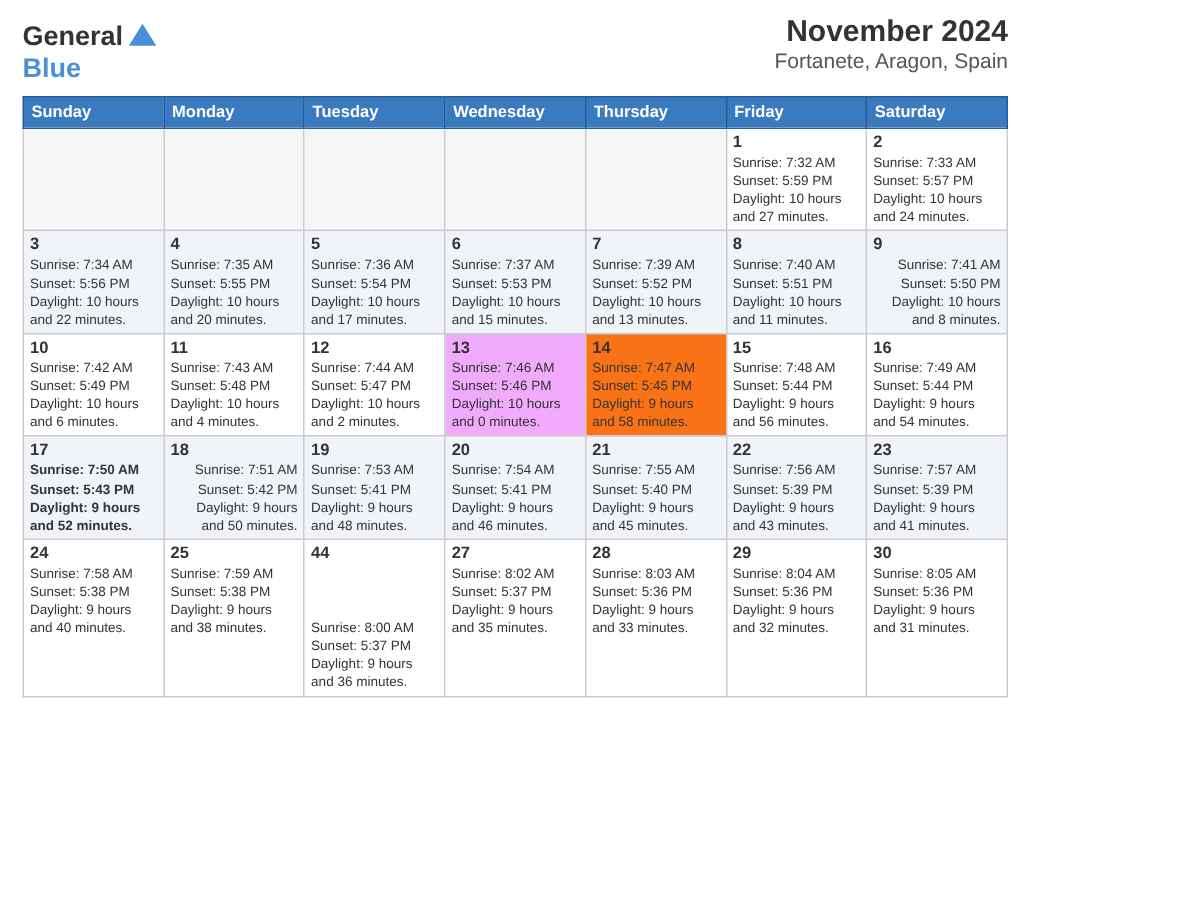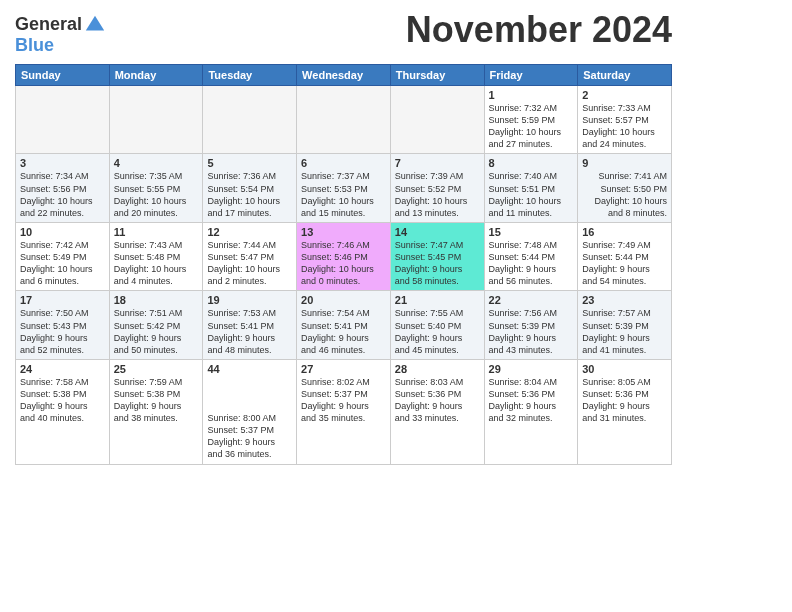--- a/index.html
+++ b/index.html
@@ -34,21 +34,21 @@
     }
     .logo-icon {
       width: 22px;
       height: 22px;
       margin-left: 2px;
     }
     .title-block {
       text-align: right;
     }
     .month-title {
-      font-size: 36px;
+      font-size: 20px;
       font-weight: bold;
       color: #333;
       line-height: 1.1;
     }
     .subtitle {
       font-size: 14px;
       color: #555;
     }
     .calendar {
       width: 100%;
@@ -101,20 +101,21 @@
           <span class="logo-text">General</span>
           <svg class="logo-icon" viewBox="0 0 24 24" xmlns="http://www.w3.org/2000/svg">
             <polygon points="12,2 22,18 2,18" fill="#4a90d9"></polygon>
           </svg>
         </div>
         <div class="logo-text" style="color:#4a90d9;">Blue</div>
       </div>
     </div>
     <div class="title-block">
       <div class="month-title">November 2024</div>
+      <div class="subtitle">Fortanete, Aragon, Spain</div>
     </div>
   </div>
 
   <table class="calendar">
     <thead>
       <tr>
         <th>Sunday</th>
         <th>Monday</th>
         <th>Tuesday</th>
         <th>Wednesday</th>
@@ -218,21 +219,21 @@
 Daylight: 10 hours
 and 2 minutes.</div>
           </td>
           <td style="background: #f0abfc;">
             <span class="day-number">13</span>
             <div class="day-info" style="white-space: pre-line;">Sunrise: 7:46 AM
 Sunset: 5:46 PM
 Daylight: 10 hours
 and 0 minutes.</div>
           </td>
-          <td style="background: #5eead4;">
+          <td style="background: #f97316;">
             <span class="day-number">14</span>
             <div class="day-info" style="white-space: pre-line;">Sunrise: 7:47 AM
 Sunset: 5:45 PM
 Daylight: 9 hours
 and 58 minutes.</div>
           </td>
           <td style="background: rgb(255, 255, 255);">
             <span class="day-number">15</span>
             <div class="day-info" style="white-space: pre-line;">Sunrise: 7:48 AM
 Sunset: 5:44 PM
@@ -243,28 +244,28 @@
             <span class="day-number">16</span>
             <div class="day-info" style="white-space: pre-line;">Sunrise: 7:49 AM
 Sunset: 5:44 PM
 Daylight: 9 hours
 and 54 minutes.</div>
           </td>
         </tr>
         <tr>
           <td style="background: rgb(240, 244, 248);">
             <span class="day-number">17</span>
-            <div class="day-info" style="white-space: pre-line;">Sunrise: 7:50 AM
+            <div class="day-info" style="white-space: pre-line; font-weight: bold;">Sunrise: 7:50 AM
 Sunset: 5:43 PM
 Daylight: 9 hours
 and 52 minutes.</div>
           </td>
           <td style="background: rgb(240, 244, 248);">
             <span class="day-number">18</span>
-            <div class="day-info" style="white-space: pre-line;">Sunrise: 7:51 AM
+            <div class="day-info" style="white-space: pre-line; text-align: right;">Sunrise: 7:51 AM
 Sunset: 5:42 PM
 Daylight: 9 hours
 and 50 minutes.</div>
           </td>
           <td style="background: rgb(240, 244, 248); margin-left: 40px;">
             <span class="day-number">19</span>
             <div class="day-info" style="white-space: pre-line;">Sunrise: 7:53 AM
 Sunset: 5:41 PM
 Daylight: 9 hours
 and 48 minutes.</div>

